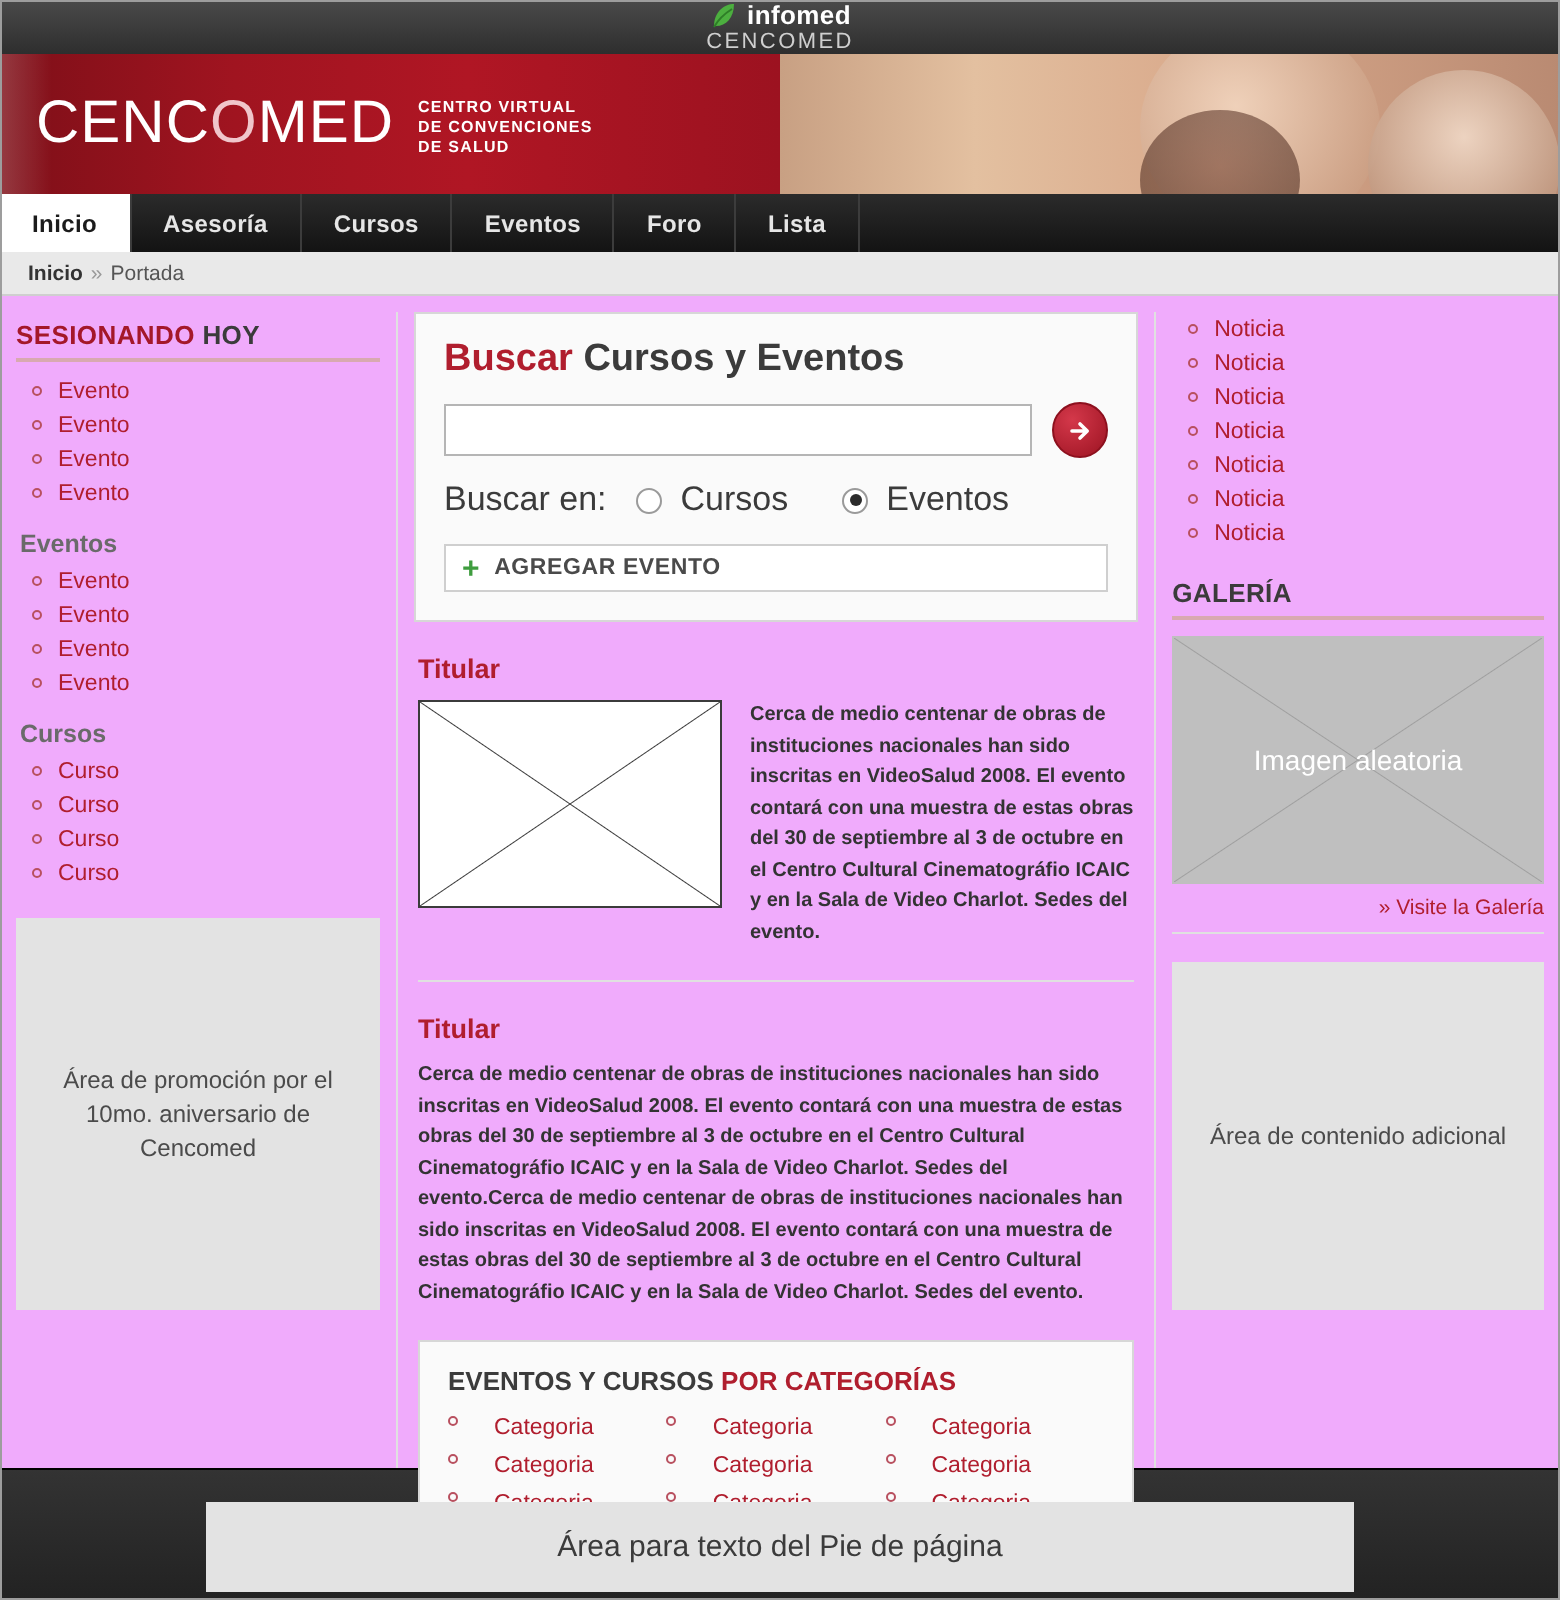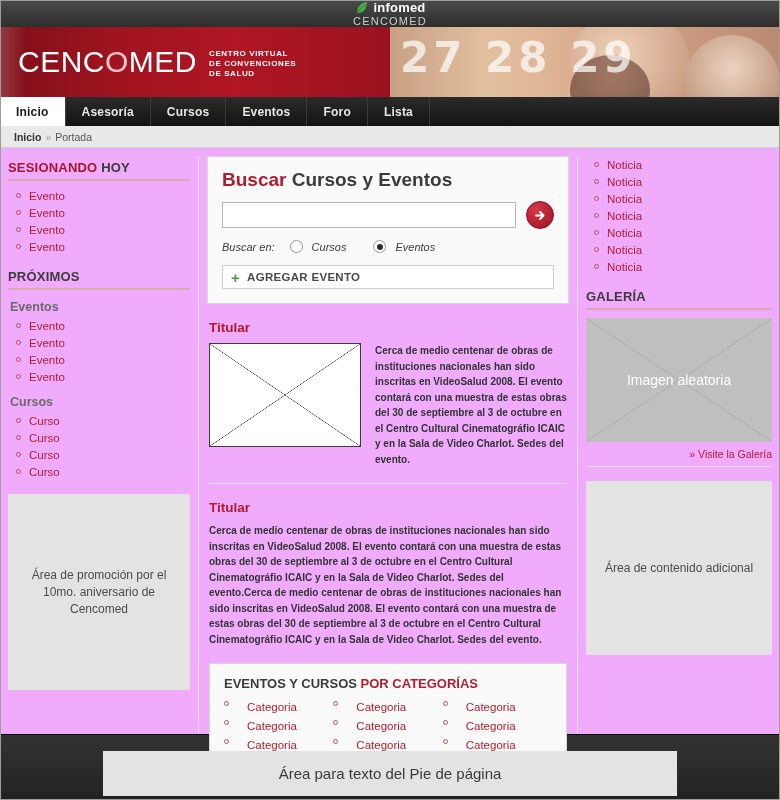--- a/index.html
+++ b/index.html
@@ -223,21 +223,21 @@
   }
   .go-btn {
     width: 28px; height: 28px; border-radius: 50%;
     background: radial-gradient(circle at 35% 30%, #d4384a, #9c1322);
     border: 1px solid #8d101e;
     display: flex; align-items: center; justify-content: center;
     color: #fff; font-size: 13px; cursor: pointer;
   }
   .radio-row {
     display: flex; align-items: center; gap: 9px;
-    margin-top: 11px; font-size: 11px; color: #3b3b3b; font-style: italic;
+    margin-top: 11px; font-size: 17px; color: #3b3b3b;
   }
   .radio {
     width: 13px; height: 13px; border-radius: 50%;
     border: 1px solid #9a9a9a; background: #fff;
     display: inline-flex; align-items: center; justify-content: center;
     margin-left: 6px;
   }
   .radio.checked:after {
     content: ""; width: 6px; height: 6px; border-radius: 50%; background: #2b2b2b;
   }
@@ -400,21 +400,20 @@
       <div class="logo-tag">
         <div>CENTRO VIRTUAL</div>
         <div>DE CONVENCIONES</div>
         <div>DE SALUD</div>
       </div>
     </div>
     <div class="banner-right">
       <div class="blob1"></div>
       <div class="blob2"></div>
       <div class="blob3"></div>
-      <div class="numbers">27 28 29</div>
     </div>
   </div>
 
   <div class="mainnav">
     <div class="item active">Inicio</div>
     <div class="item">Asesoría</div>
     <div class="item">Cursos</div>
     <div class="item">Eventos</div>
     <div class="item">Foro</div>
     <div class="item">Lista</div>
@@ -442,21 +441,20 @@
         <li>
             <span class="bullet"></span>
             <a href="#">Evento</a>
           </li>
         <li>
             <span class="bullet"></span>
             <a href="#">Evento</a>
           </li>
       </ul>
 
-      <div class="sec-title" style="margin-top:14px;"><span class="dark">PRÓXIMOS</span></div>
 
       <div class="sub-title">Eventos</div>
       <ul class="linklist">
         <li>
             <span class="bullet"></span>
             <a href="#">Evento</a>
           </li>
         <li>
             <span class="bullet"></span>
             <a href="#">Evento</a>

